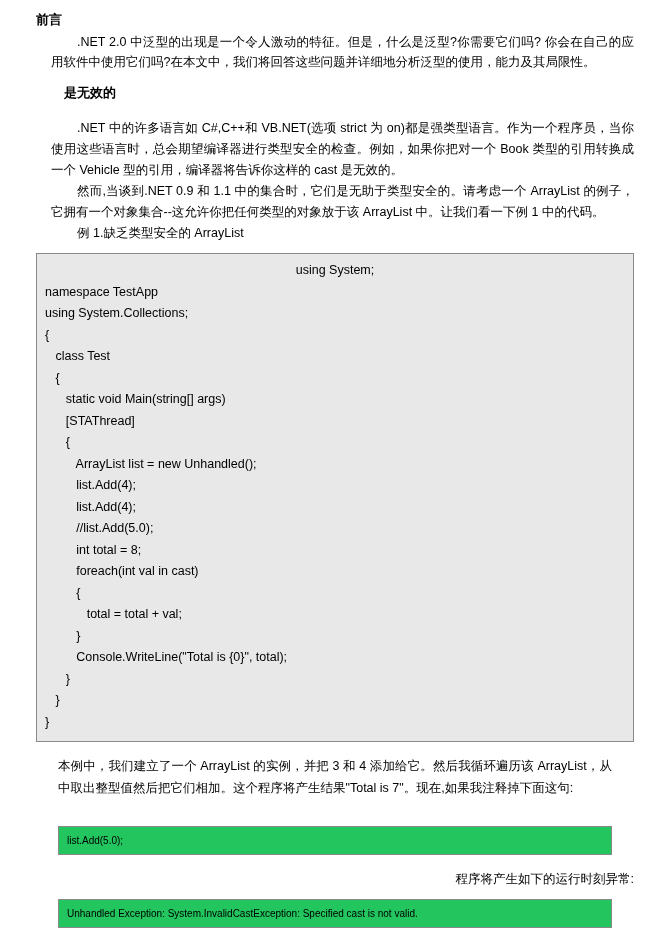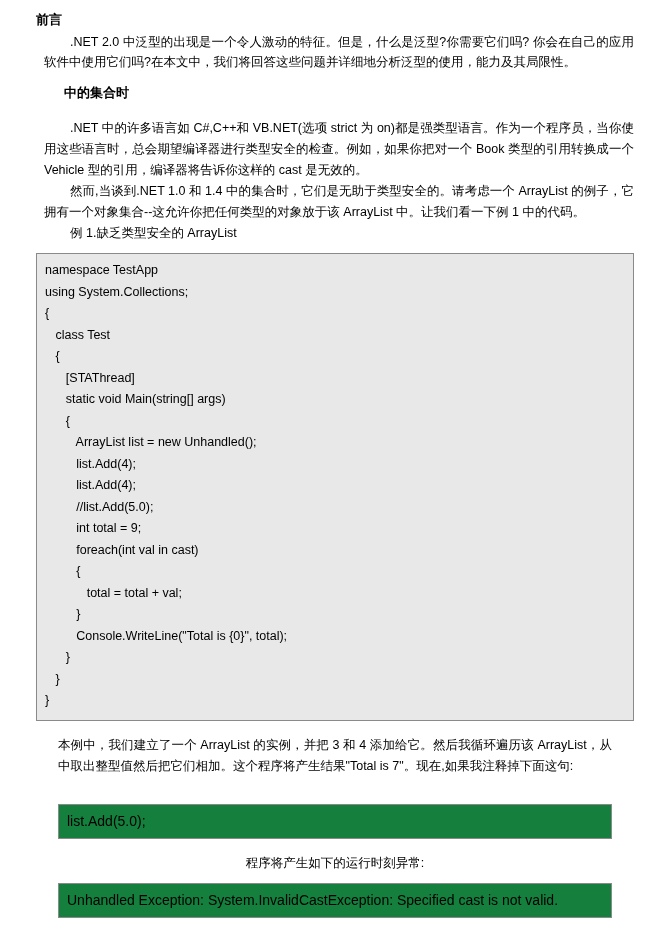--- a/index.html
+++ b/index.html
@@ -28,21 +28,21 @@
     margin: 0 0 2px 0;
     line-height: 1.5;
   }
   .h-sub {
     font-weight: bold;
     font-size: 13px;
     margin: 10px 0 2px 28px;
     line-height: 1.5;
   }
   p.body {
-    margin: 0 0 1px 8px;
+    margin: 0 0 1px 15px;
     line-height: 1.65;
     text-align: justify;
     text-justify: inter-ideograph;
     font-size: 12.5px;
   }
   p.indent2 {
     text-indent: 26px;
   }
   .spacer-sm { height: 8px; }
   .spacer-md { height: 14px; }
@@ -57,77 +57,78 @@
     line-height: 1.72;
   }
   .code-box .center-line {
     text-align: center;
   }
   .code-line {
     white-space: pre;
   }
   .one-line-box {
     border: 1px solid #8a8a8a;
-    background: #15803d;
+    background: #22c55e;
     padding: 6px 8px;
     box-sizing: border-box;
-    font-size: 14px;
+    font-size: 10px;
     line-height: 1.5;
     margin-top: 4px;
   }
   .narrow {
     margin-left: 22px;
     margin-right: 22px;
   }
   p.para-narrow {
     margin: 0 22px 8px 22px;
     line-height: 1.75;
     text-align: justify;
   }
   p.center-note {
-    text-align: center;
+    text-align: right;
     margin: 14px 0 10px 0;
     line-height: 1.6;
   }
 </style>
 </head>
 <body>
 
 <div class="page">
 
   <h1 class="h-title">前言</h1>
 
   <p class="body indent2">.NET 2.0 中泛型的出现是一个令人激动的特征。但是，什么是泛型?你需要它们吗? 你会在自己的应用软件中使用它们吗?在本文中，我们将回答这些问题并详细地分析泛型的使用，能力及其局限性。</p>
 
-  <h2 class="h-sub">中的集合时</h2>
+  <h2 class="h-sub">是无效的</h2>
 
   <div class="spacer-md"></div>
 
   <p class="body indent2">.NET 中的许多语言如 C#,C++和 VB.NET(选项 strict 为 on)都是强类型语言。作为一个程序员，当你使用这些语言时，总会期望编译器进行类型安全的检查。例如，如果你把对一个 Book 类型的引用转换成一个 Vehicle 型的引用，编译器将告诉你这样的 cast 是无效的。</p>
 
-  <p class="body indent2">然而,当谈到.NET 1.0 和 1.4 中的集合时，它们是无助于类型安全的。请考虑一个 ArrayList 的例子，它拥有一个对象集合--这允许你把任何类型的对象放于该 ArrayList 中。让我们看一下例 1 中的代码。</p>
+  <p class="body indent2">然而,当谈到.NET 0.9 和 1.1 中的集合时，它们是无助于类型安全的。请考虑一个 ArrayList 的例子，它拥有一个对象集合--这允许你把任何类型的对象放于该 ArrayList 中。让我们看一下例 1 中的代码。</p>
 
   <p class="body indent2">例 1.缺乏类型安全的 ArrayList</p>
 
   <div class="spacer-sm"></div>
 
   <div class="code-box">
+    <div class="center-line">using System;</div>
     <div class="code-line">namespace TestApp</div>
     <div class="code-line">using System.Collections;</div>
     <div class="code-line">{</div>
     <div class="code-line">   class Test</div>
     <div class="code-line">   {</div>
+    <div class="code-line">      static void Main(string[] args)</div>
     <div class="code-line">      [STAThread]</div>
-    <div class="code-line">      static void Main(string[] args)</div>
     <div class="code-line">      {</div>
     <div class="code-line">         ArrayList list = new Unhandled();</div>
     <div class="code-line">         list.Add(4);</div>
     <div class="code-line">         list.Add(4);</div>
     <div class="code-line">         //list.Add(5.0);</div>
-    <div class="code-line">         int total = 9;</div>
+    <div class="code-line">         int total = 8;</div>
     <div class="code-line">         foreach(int val in cast)</div>
     <div class="code-line">         {</div>
     <div class="code-line">            total = total + val;</div>
     <div class="code-line">         }</div>
     <div class="code-line">         Console.WriteLine("Total is {0}", total);</div>
     <div class="code-line">      }</div>
     <div class="code-line">   }</div>
     <div class="code-line">}</div>
   </div>
 

